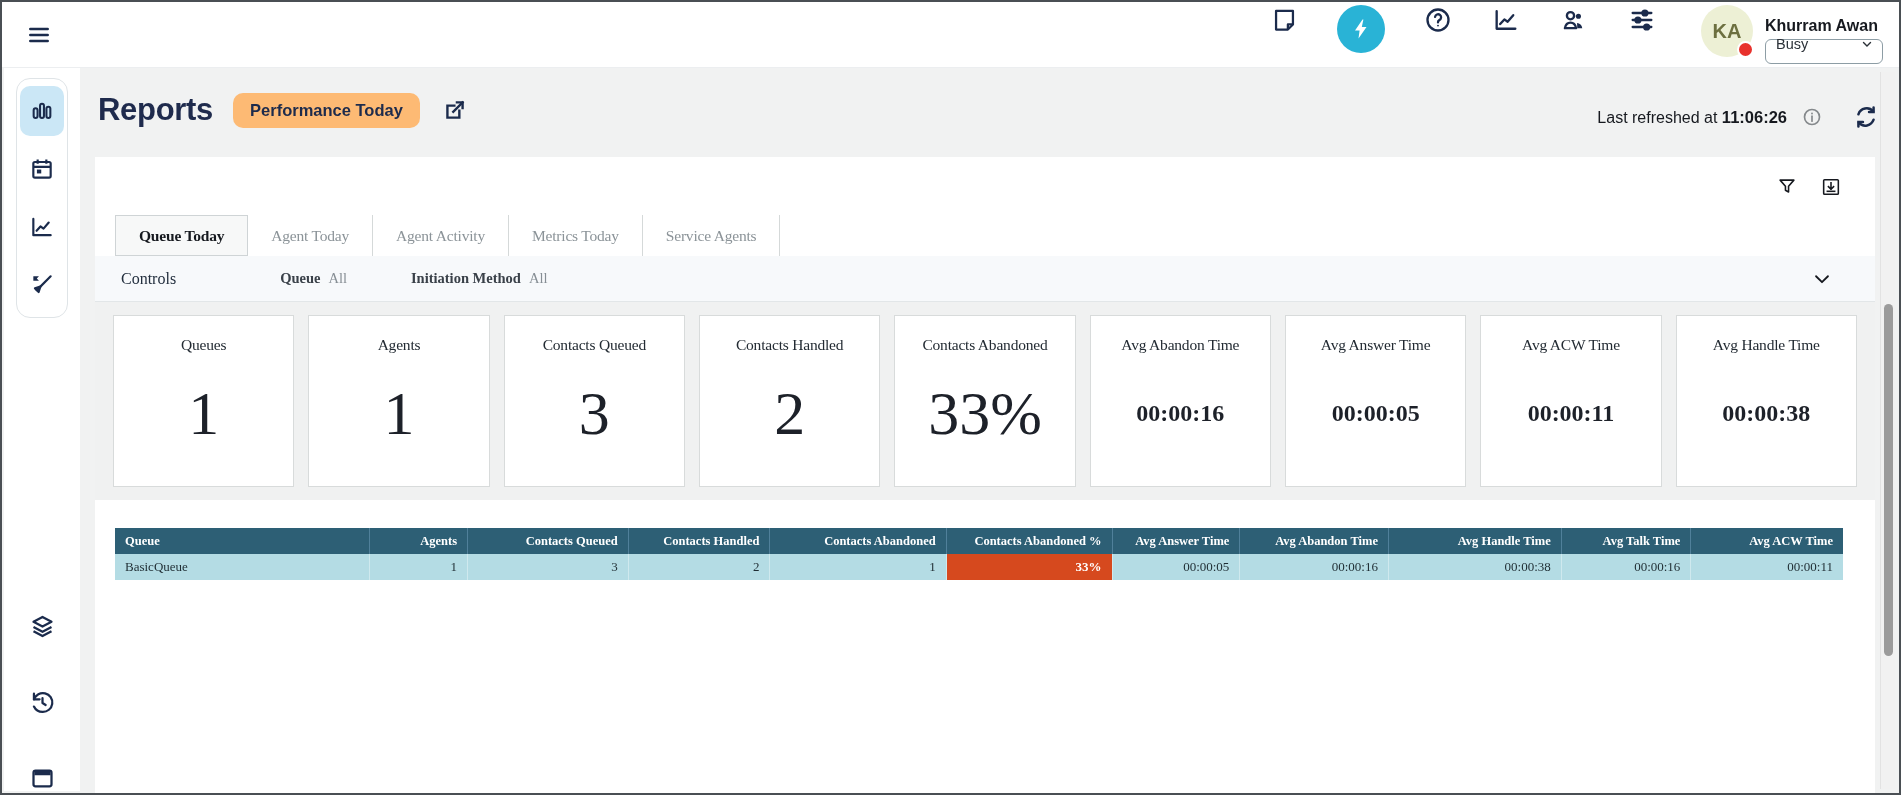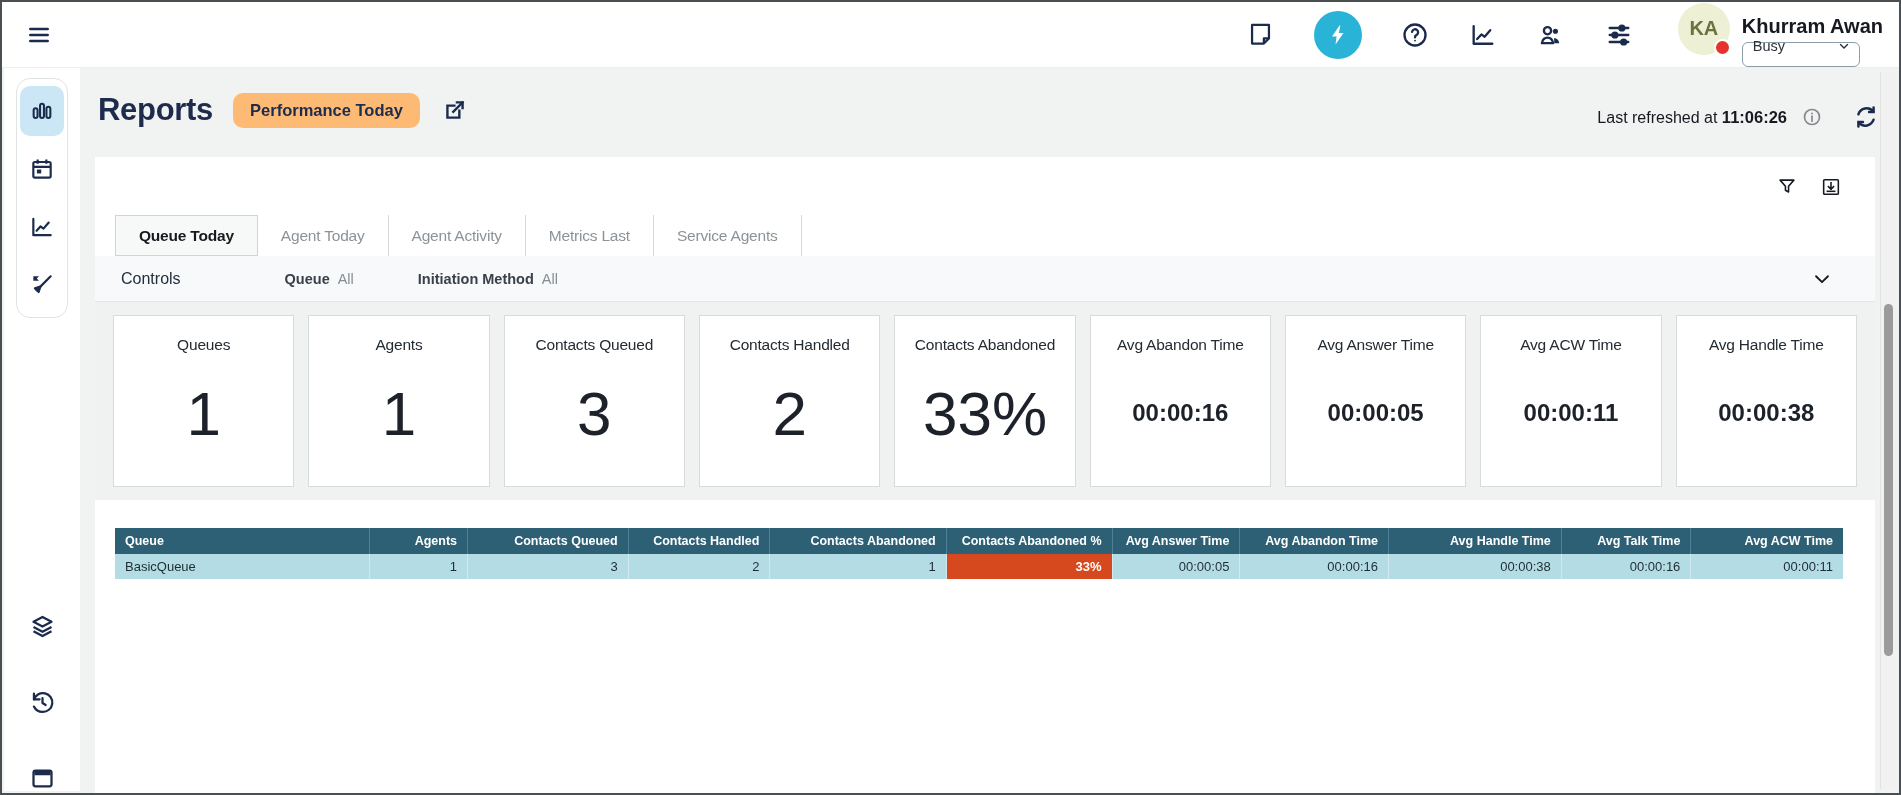--- a/index.html
+++ b/index.html
@@ -15,34 +15,34 @@
   svg { display:block; }
   .ic { color:#1b2b4c; }
 
   
   .header {
     position:absolute; top:0; left:0; right:0; height:66px;
     background:#fff; display:flex; align-items:center;
     border-bottom:1px solid #eceef0; z-index:5; padding:0 16px 0 22px;
   }
   .hamburger { width:30px; height:30px; display:flex; align-items:center; justify-content:center; cursor:pointer; }
-  .header-right { margin-left:auto; display:flex; align-items:center; gap:38px; }
+  .header-right { margin-left:auto; display:flex; align-items:flex-start; gap:38px; }
   .hicon { width:30px; height:30px; display:flex; align-items:center; justify-content:center; cursor:pointer; }
   .bolt-circle {
     width:48px; height:48px; border-radius:50%; background:#29b3d6;
     display:flex; align-items:center; justify-content:center; cursor:pointer;
   }
   .user-block { display:flex; align-items:flex-start; gap:12px; margin-left:6px; }
   .avatar { position:relative; width:52px; height:52px; border-radius:50%; background:#edf0d5;
             display:flex; align-items:center; justify-content:center;
             font-weight:bold; font-size:20px; color:#6d7040; }
   .status-dot { position:absolute; right:-1px; bottom:-1px; width:17px; height:17px;
                 border-radius:50%; background:#e8312c; border:2px solid #fff; }
   .user-meta { display:flex; flex-direction:column; gap:4px; padding-top:2px; }
-  .user-name { font-size:20px; font-weight:bold; color:#16191f;margin-top:10px; }
+  .user-name { font-size:16px; font-weight:bold; color:#16191f;margin-top:10px; }
   .status-select {
     width:118px; height:25px; border:1px solid #8d9da5; border-radius:6px; background:#fff;
     display:flex; align-items:center; justify-content:space-between;
     padding:0 8px 16px 10px; font-size:14.5px; color:#2b3138; cursor:pointer;
   }
 
   
   .rail { position:absolute; left:2px; top:66px; width:76px; bottom:2px; background:#fff; }
   .rail-card {
     width:52px; margin:10px auto 0; border:1px solid #dfe4e7; border-radius:14px;
@@ -62,20 +62,21 @@
     padding:8px 17px; border-radius:10px; cursor:pointer;
   }
   .refresh-row { position:absolute; right:18px; top:100px; display:flex; align-items:center; gap:14px; }
   .refresh-text { font-size:16px; color:#16191f; }
   .refresh-text b { font-size:16.5px;text-align:right; }
 
   
   .content {
     position:absolute; left:93px; top:155px; right:24px; bottom:0;
     background:#fff;
+    font-family:Liberation Serif, serif;
   }
   .card-toolbar { display:flex; justify-content:flex-end; gap:20px; padding:18px 32px 0 0; height:50px; }
   .tool-btn { width:24px; height:24px; display:flex; align-items:center; justify-content:center; cursor:pointer; color:#16191f; }
 
   
   .tabs { display:flex; align-items:stretch; height:41px; margin:8px 0 0 20px; }
   .tab { display:flex; align-items:center; padding:0 23px; font-size:15.5px; color:#8b9398;
          cursor:pointer; border-right:1px solid #d5d9d9; letter-spacing:-0.2px; }
   .tab.active {
     background:#f7f8f8; border:1px solid #cfd4d6; color:#16191f; font-weight:bold; border-right:1px solid #cfd4d6;
@@ -301,21 +302,21 @@
           <path d="M12 7.5v6.8M9.2 11.6l2.8 2.8 2.8-2.8" stroke-linejoin="round"></path>
           <path d="M8 16.7h8"></path>
         </svg>
     </span>
   </div>
 
   <div class="tabs">
     <div class="tab active">Queue Today</div>
     <div class="tab">Agent Today</div>
     <div class="tab">Agent Activity</div>
-    <div class="tab">Metrics Last</div>
+    <div class="tab">Metrics Today</div>
     <div class="tab">Service Agents</div>
   </div>
 
   <div class="controls">
     <span class="controls-title">Controls</span>
     <span class="filter">
       <span class="flabel">Queue</span>
       <span class="fvalue">All</span>
     </span>
     <span class="filter">

